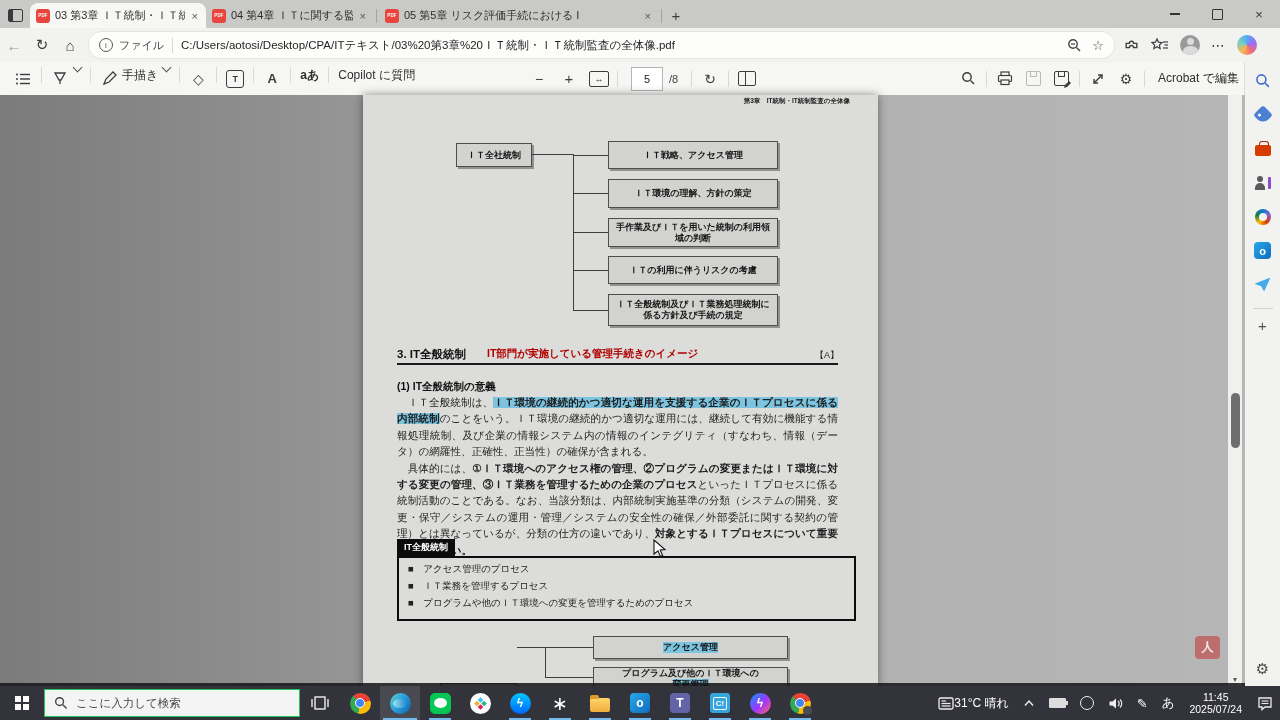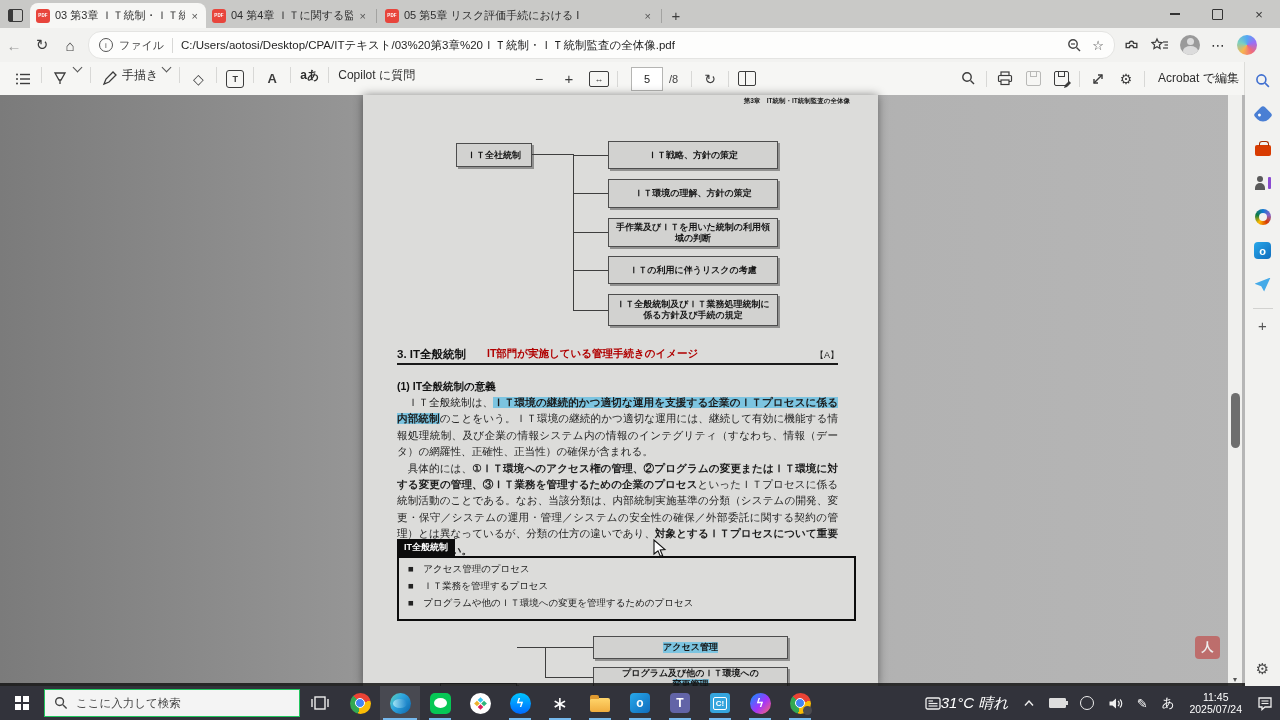--- a/index.html
+++ b/index.html
@@ -174,21 +174,21 @@
         color:#fff;font-weight:bold;font-size:12px;display:flex;align-items:center;justify-content:center;}
   .teamsic{width:20px;height:20px;border-radius:4px;background:#6264a7;color:#fff;font-weight:bold;
            font-size:12px;display:flex;align-items:center;justify-content:center;}
   .capp{width:20px;height:20px;border-radius:3px;background:#35a5dd;display:flex;align-items:center;justify-content:center;}
   .capp i{font-style:normal;border:1.3px solid #fff;border-radius:2px;color:#fff;font-size:8px;
           font-weight:bold;padding:1px 2px;line-height:9px;}
   .chromealt{position:relative;}
   .chromealt::after{content:"";position:absolute;right:-1px;bottom:-1px;width:9px;height:9px;border-radius:50%;background:#4c4c50;}
   .tray{margin-left:auto;display:flex;align-items:center;height:34px;}
   .tray-item{display:flex;align-items:center;justify-content:center;height:34px;padding:0 7px;color:#fff;}
-  .weather-txt{font-size:15px;color:#fff;white-space:nowrap;font-style:italic;}
+  .weather-txt{font-size:12px;color:#fff;white-space:nowrap;}
   .battery{width:15px;height:8px;border:1px solid #ddd;border-radius:1px;position:relative;background:#ddd;}
   .battery::after{content:"";position:absolute;right:-3px;top:2px;width:2px;height:4px;background:#ddd;}
   .ring{width:12px;height:12px;border:1.5px solid #eee;border-radius:50%;}
   .ime{font-size:12.5px;color:#fff;}
   .pen-tray{font-size:13px;color:#fff;}
   .clock{display:flex;flex-direction:column;align-items:center;justify-content:center;
          font-size:10.5px;line-height:12.5px;color:#fff;padding:0 8px;}
   svg{display:block;}
 </style>
 </head>
@@ -402,21 +402,21 @@
     <div class="pg-header">第3章　IT統制・IT統制監査の全体像</div>
 
     <div class="dbox d1root">ＩＴ全社統制</div>
     <div class="hline" style="left:169px;top:59px;width:41px;"></div>
     <div class="vline" style="left:210px;top:59px;height:156px;"></div>
     <div class="hline" style="left:210px;top:60px;width:35px;"></div>
     <div class="hline" style="left:210px;top:98px;width:35px;"></div>
     <div class="hline" style="left:210px;top:137px;width:35px;"></div>
     <div class="hline" style="left:210px;top:175px;width:35px;"></div>
     <div class="hline" style="left:210px;top:215px;width:35px;"></div>
-    <div class="dbox d1b b1">ＩＴ戦略、方針の策定</div>
+    <div class="dbox d1b b1">ＩＴ戦略、アクセス管理</div>
     <div class="dbox d1b b2">ＩＴ環境の理解、方針の策定</div>
     <div class="dbox d1b b3">手作業及びＩＴを用いた統制の利用領域の判断</div>
     <div class="dbox d1b b4">ＩＴの利用に伴うリスクの考慮</div>
     <div class="dbox d1b b5">ＩＴ全般統制及びＩＴ業務処理統制に係る方針及び手続の規定</div>
 
     <div class="sec-title">3. IT全般統制</div>
     <div class="sec-anno">IT部門が実施している管理手続きのイメージ</div>
     <div class="sec-mark">【A】</div>
     <div class="sec-rule"></div>
     <div class="sub-title">(1) IT全般統制の意義</div>

